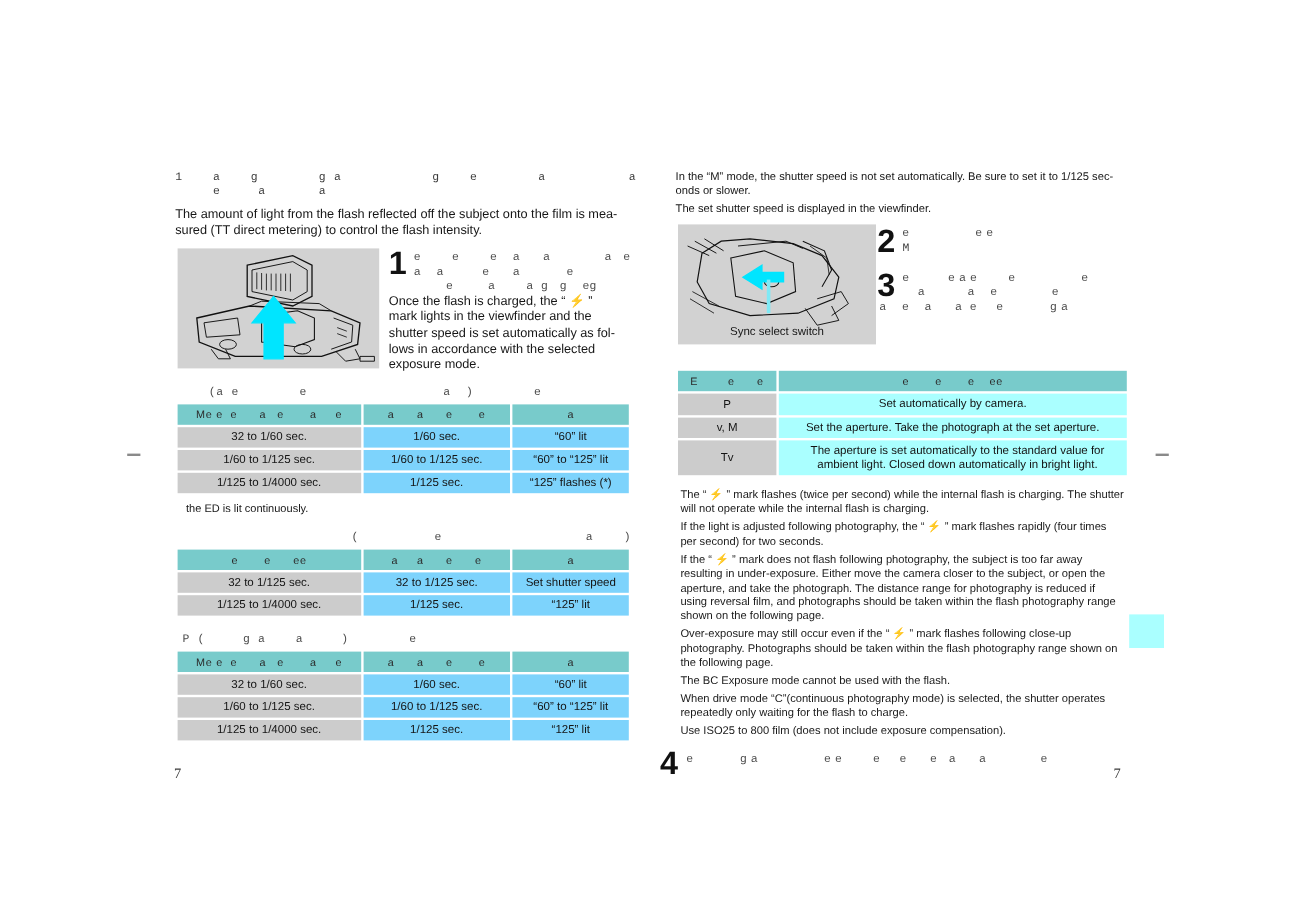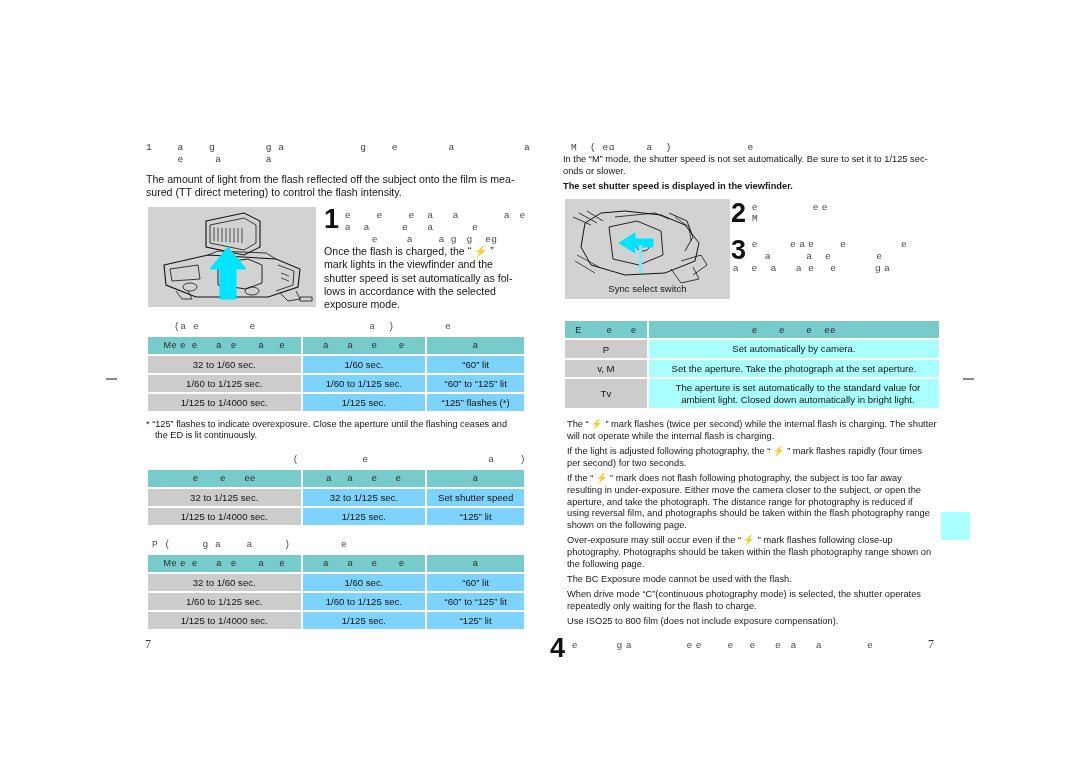--- a/index.html
+++ b/index.html
@@ -162,21 +162,20 @@
           <tr>
             <td class="grey">1/125 to 1/4000 sec.</td>
             <td class="cyan">1/125 sec.</td>
             <td class="cyan">“125” flashes (*)</td>
           </tr>
         </tbody>
       </table>
     </div>
 
     <div style="margin-top:6px;">
-      <div class="note-ast">*  “125” flashes to indicate overexposure. Close the aperture until the flashing ceases and</div>
       <div class="note-ast" style="padding-left:9px;">the   ED is lit continuously.</div>
     </div>
 
     <div style="margin-top:12px;">
       <div class="tbl-caption" style="padding-left:28px;text-align:right;">(          e                   a    )</div>
       <table class="t">
         <thead>
           <tr>
             <th style="width:41%">e       e      ee</th>
             <th style="width:33%">a     a      e      e</th>
@@ -224,24 +223,23 @@
             <td class="cyan">1/125 sec.</td>
             <td class="cyan">“125” lit</td>
           </tr>
         </tbody>
       </table>
     </div>
   </div>
 
   <div class="col-right">
 
-    <div class="ghost-mono" style="padding-left:8px;">M  ( eɑ     a  )            e</div>
     <div class="small-txt">In the “M” mode, the shutter speed is not set automatically. Be sure to set it to 1/125 sec-</div>
     <div class="small-txt"> onds or slower.</div>
-    <div class="small-txt" style="margin-top:3px;margin-bottom:7px;font-weight:bold;">The set shutter speed is displayed in the viewfinder.</div>
+    <div class="small-txt" style="margin-top:3px;margin-bottom:7px;">The set shutter speed is displayed in the viewfinder.</div>
 
     <div style="position:relative;height:104px;">
       <div class="fig" style="position:absolute;left:2px;top:0;width:165px;height:100px;">
         <svg width="158" height="100" viewBox="0 0 158 100">
           <g fill="none" stroke="#111" stroke-width="1">
             <path d="M20 24 L36 14 L60 12 L96 16 L120 26 L134 44 L130 62 L100 74 L60 76 L26 66 L16 48 Z"></path>
             <path d="M44 28 L72 22 L96 32 L98 56 L74 66 L48 60 Z" stroke-width=".9"></path>
             <path d="M8 18 L26 26 M14 14 L32 24 M22 12 L38 22" stroke-width=".8"></path>
             <path d="M50 18 L90 14 L104 20" stroke-width=".8"></path>
             <path d="M104 14 L122 22 L128 38 L120 52" stroke-width=".9"></path>

